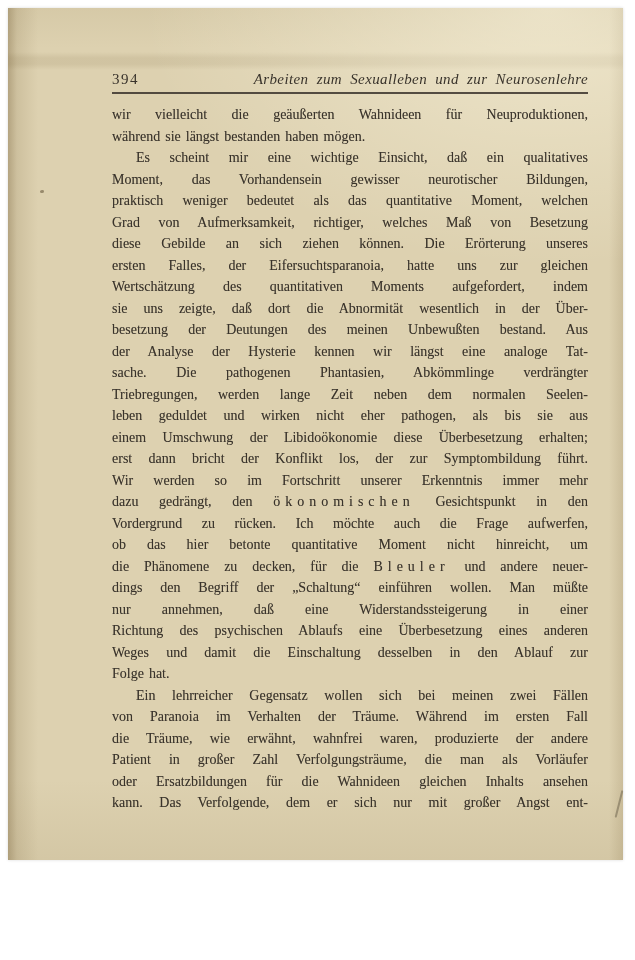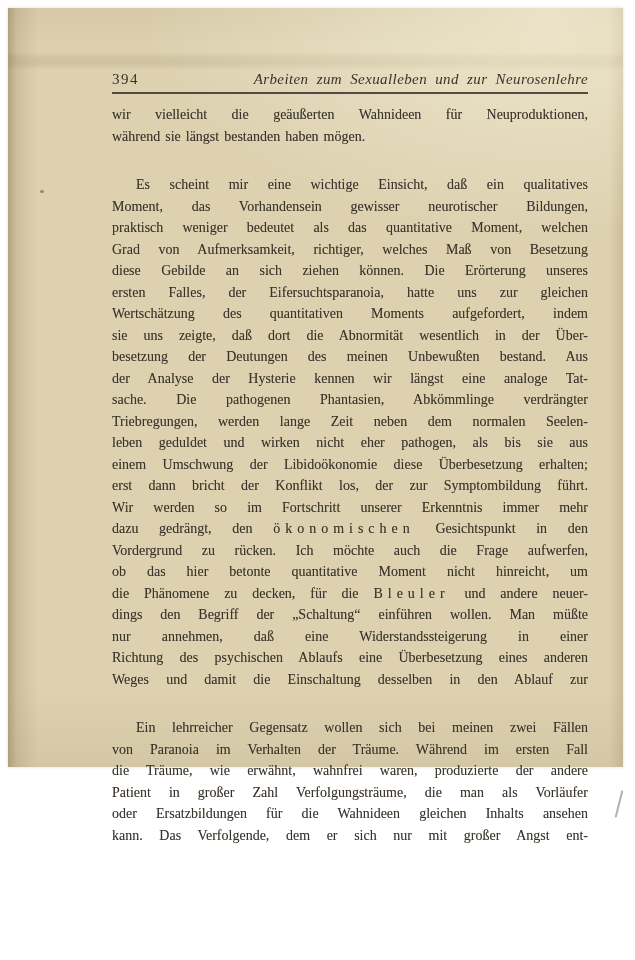--- a/index.html
+++ b/index.html
@@ -4,21 +4,21 @@
 <style>
   * { margin:0; padding:0; box-sizing:border-box; }
   html,body { width:635px; height:960px; }
   body {
     position:relative;
     background: var(--bg,#ffffff);
     font-family:"Liberation Serif","DejaVu Serif",serif;
     overflow:hidden;
   }
   .paper {
-    position:absolute; left:8px; top:8px; width:615px; height:759px;
+    position:absolute; left:8px; top:8px; width:615px; height:852px;
     background:
       radial-gradient(120% 55% at 88% 0%, rgba(255,250,230,.50), rgba(255,250,230,0) 55%),
       linear-gradient(180deg, rgba(0,0,0,0) 44px, rgba(118,98,58,.12) 50px, rgba(118,98,58,.12) 56px, rgba(0,0,0,0) 62px),
       linear-gradient(90deg, rgba(112,90,50,.38) 0px, rgba(112,90,50,.14) 9px, rgba(112,90,50,0) 30px),
       linear-gradient(270deg, rgba(140,120,80,.22) 0px, rgba(140,120,80,0) 14px),
       linear-gradient(0deg, rgba(150,132,90,.13) 0px, rgba(150,132,90,0) 80px),
       linear-gradient(180deg, rgba(150,132,90,.10) 0px, rgba(150,132,90,0) 40px),
       var(--paper,#ddd1b0);
     box-shadow: 0 0 3px rgba(0,0,0,.15);
   }
@@ -33,21 +33,21 @@
   }
   .rule { position:absolute; left:0; top:22px; width:100%; height:1.6px; background:var(--ink,#39332b); opacity:.85; }
   .text {
     position:absolute; left:104px; top:96px; width:476px;
     font-size:14px; line-height:21.5px; color:var(--ink,#39332b);
     word-spacing:1.5px;
     text-shadow:0 0 .5px rgba(57,51,43,.35);
   }
   .ln { text-align:justify; text-align-last:justify; }
   .ln.last { text-align-last:left; }
-  .ln.indent { padding-left:24px;margin-top:27px; }
+  .ln.indent { padding-left:24px; }
   .sperr { letter-spacing:5px; }
   .speck { position:absolute; background:rgba(95,80,52,.55); }
   .s1 { left:32px; top:182px; width:4px; height:3px; border-radius:50% 40% 50% 40%; }
   .s2 { left:610px; top:782px; width:2px; height:28px; transform:rotate(14deg); background:rgba(92,82,62,.45); border-radius:2px; }
 </style>
 </head>
 <body>
 
 <div class="paper">
   <div class="header">
@@ -75,20 +75,21 @@
       <div class="ln"><span>erst dann bricht der Konflikt los, der zur Symptombildung führt.</span></div>
       <div class="ln"><span>Wir werden so im Fortschritt unserer Erkenntnis immer mehr</span></div>
       <div class="ln"><span>dazu gedrängt, den </span><span class="sperr">ökonomischen</span><span> Gesichtspunkt in den</span></div>
       <div class="ln"><span>Vordergrund zu rücken. Ich möchte auch die Frage aufwerfen,</span></div>
       <div class="ln"><span>ob das hier betonte quantitative Moment nicht hinreicht, um</span></div>
       <div class="ln"><span>die Phänomene zu decken, für die </span><span class="sperr">Bleuler</span><span> und andere neuer-</span></div>
       <div class="ln"><span>dings den Begriff der „Schaltung“ einführen wollen. Man müßte</span></div>
       <div class="ln"><span>nur annehmen, daß eine Widerstandssteigerung in einer</span></div>
       <div class="ln"><span>Richtung des psychischen Ablaufs eine Überbesetzung eines anderen</span></div>
       <div class="ln"><span>Weges und damit die Einschaltung desselben in den Ablauf zur</span></div>
+      <div class="ln last"><span>Folge hat.</span></div>
       <div class="ln indent"><span>Ein lehrreicher Gegensatz wollen sich bei meinen zwei Fällen</span></div>
       <div class="ln"><span>von Paranoia im Verhalten der Träume. Während im ersten Fall</span></div>
       <div class="ln"><span>die Träume, wie erwähnt, wahnfrei waren, produzierte der andere</span></div>
       <div class="ln"><span>Patient in großer Zahl Verfolgungsträume, die man als Vorläufer</span></div>
       <div class="ln"><span>oder Ersatzbildungen für die Wahnideen gleichen Inhalts ansehen</span></div>
       <div class="ln"><span>kann. Das Verfolgende, dem er sich nur mit großer Angst ent-</span></div>
     </div>
   <div class="speck s1"></div>
   <div class="speck s2"></div>
 </div>

